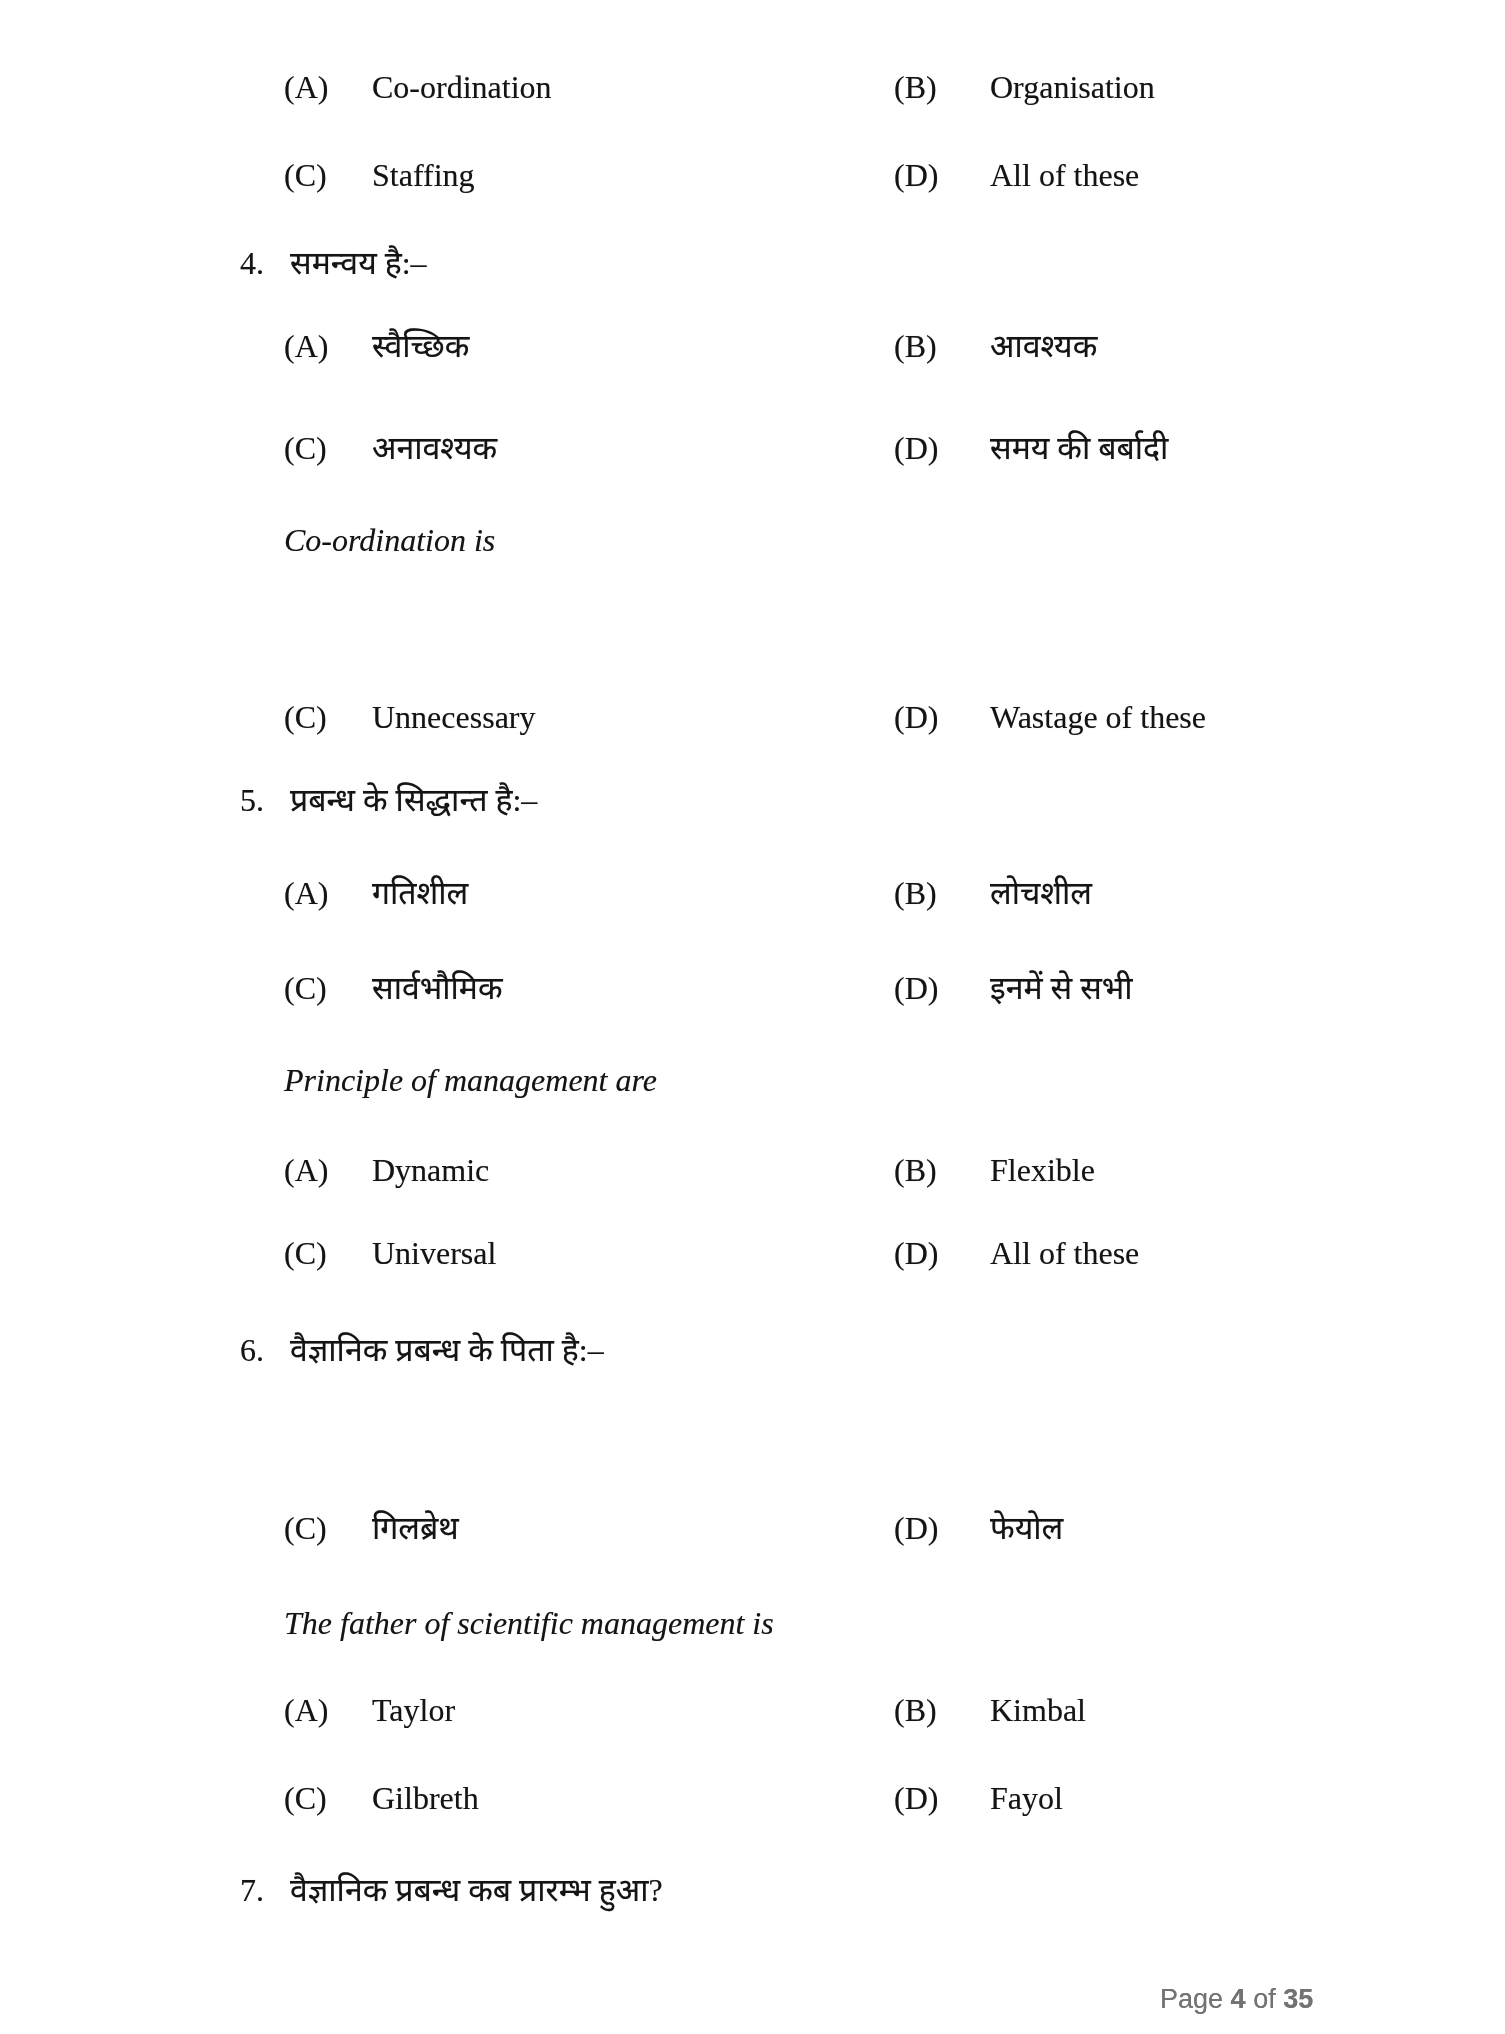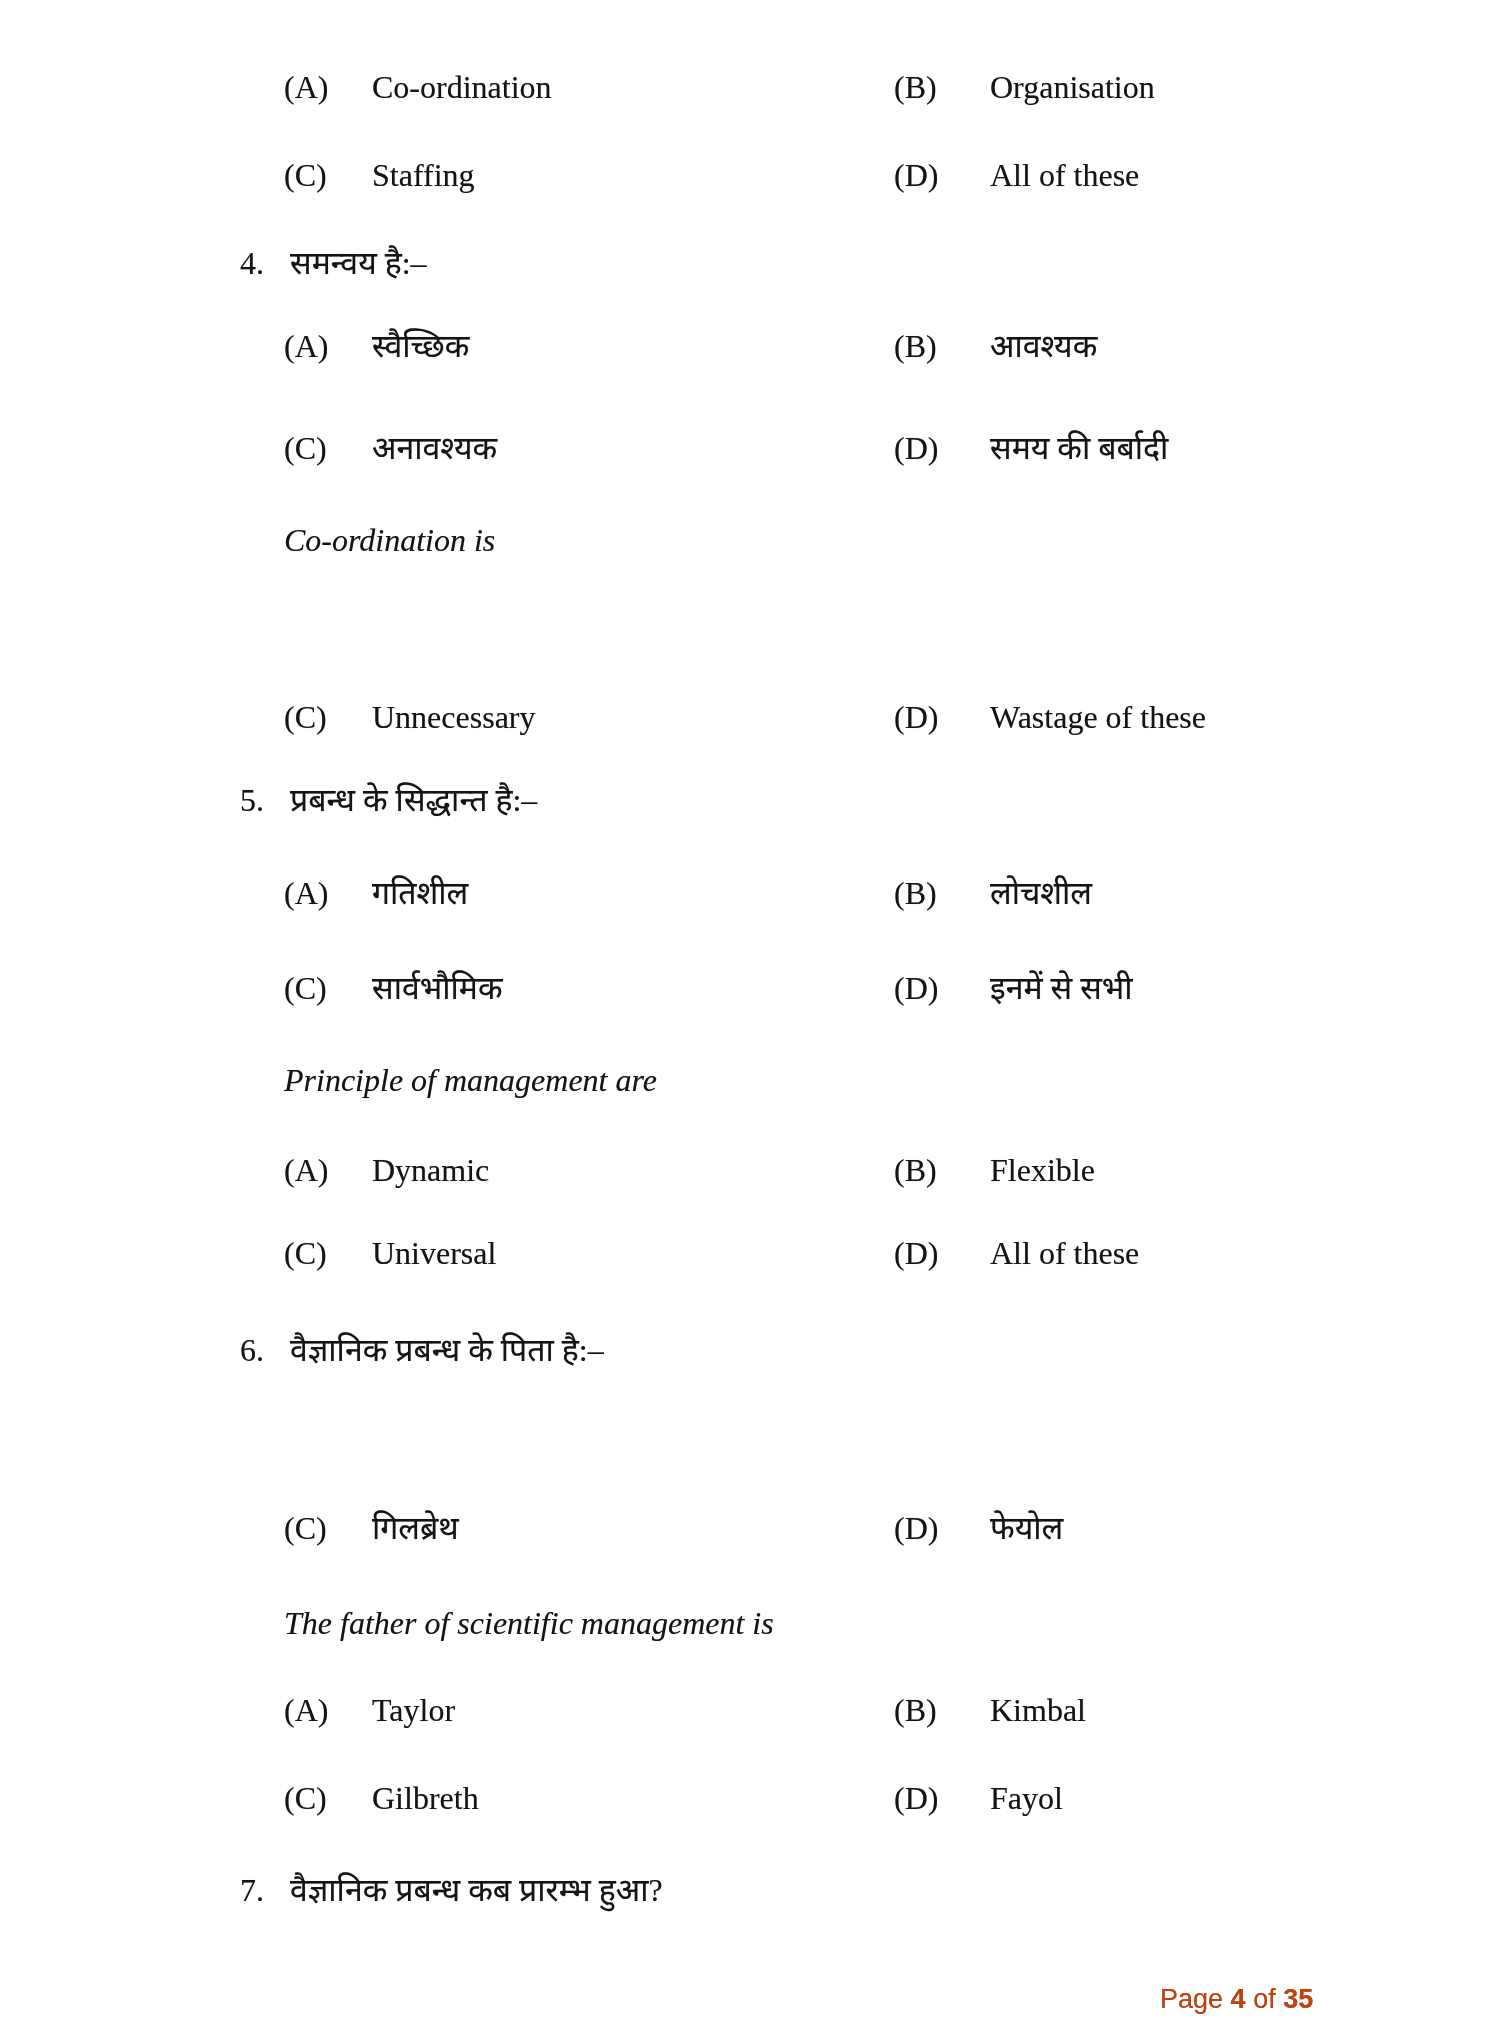--- a/index.html
+++ b/index.html
@@ -30,21 +30,21 @@
   .opt-left  { position: absolute; left: 272px; }
   .opt-right { position: absolute; left: 882px; }
   .lab   { display: inline-block; min-width: 88px; }
   .lab-r { display: inline-block; min-width: 96px; }
   .footer {
     position: absolute;
     left: 1160px;
     top: 1984px;
     font-family: "Liberation Sans", "DejaVu Sans", sans-serif;
     font-size: 27px;
-    color: #c2410c;
+    color: #737373;
     white-space: nowrap;
     text-shadow: 0 0 0.5px rgba(20,20,20,0.5);
   }
   .footer b { font-weight: bold; }
 </style>
 </head>
 <body>
 
 <div class="page">
 

